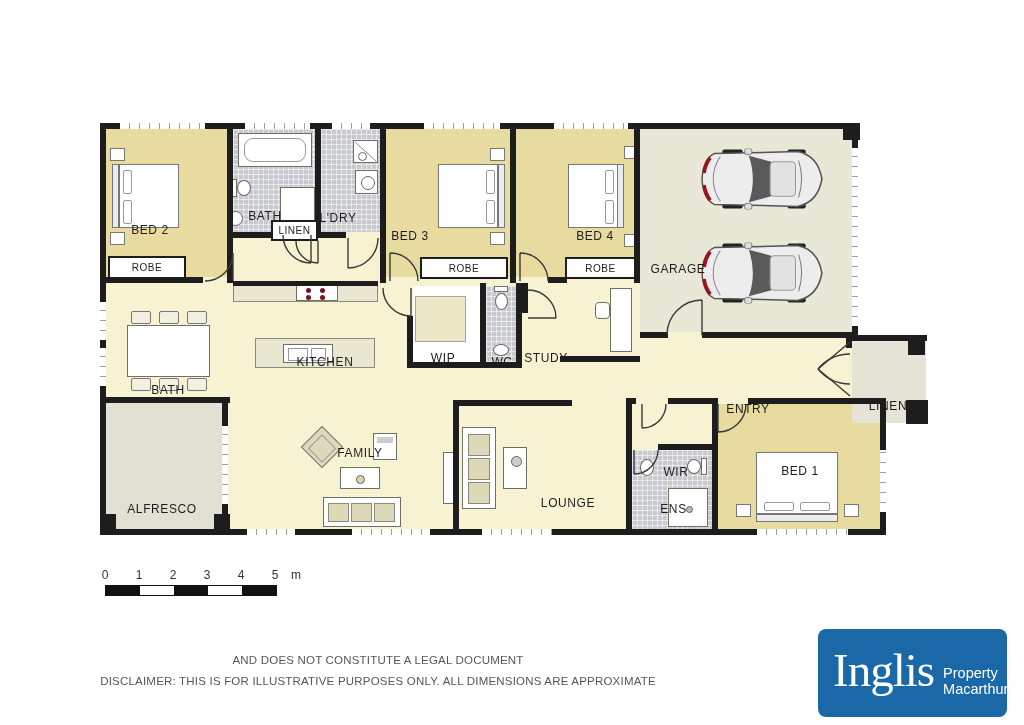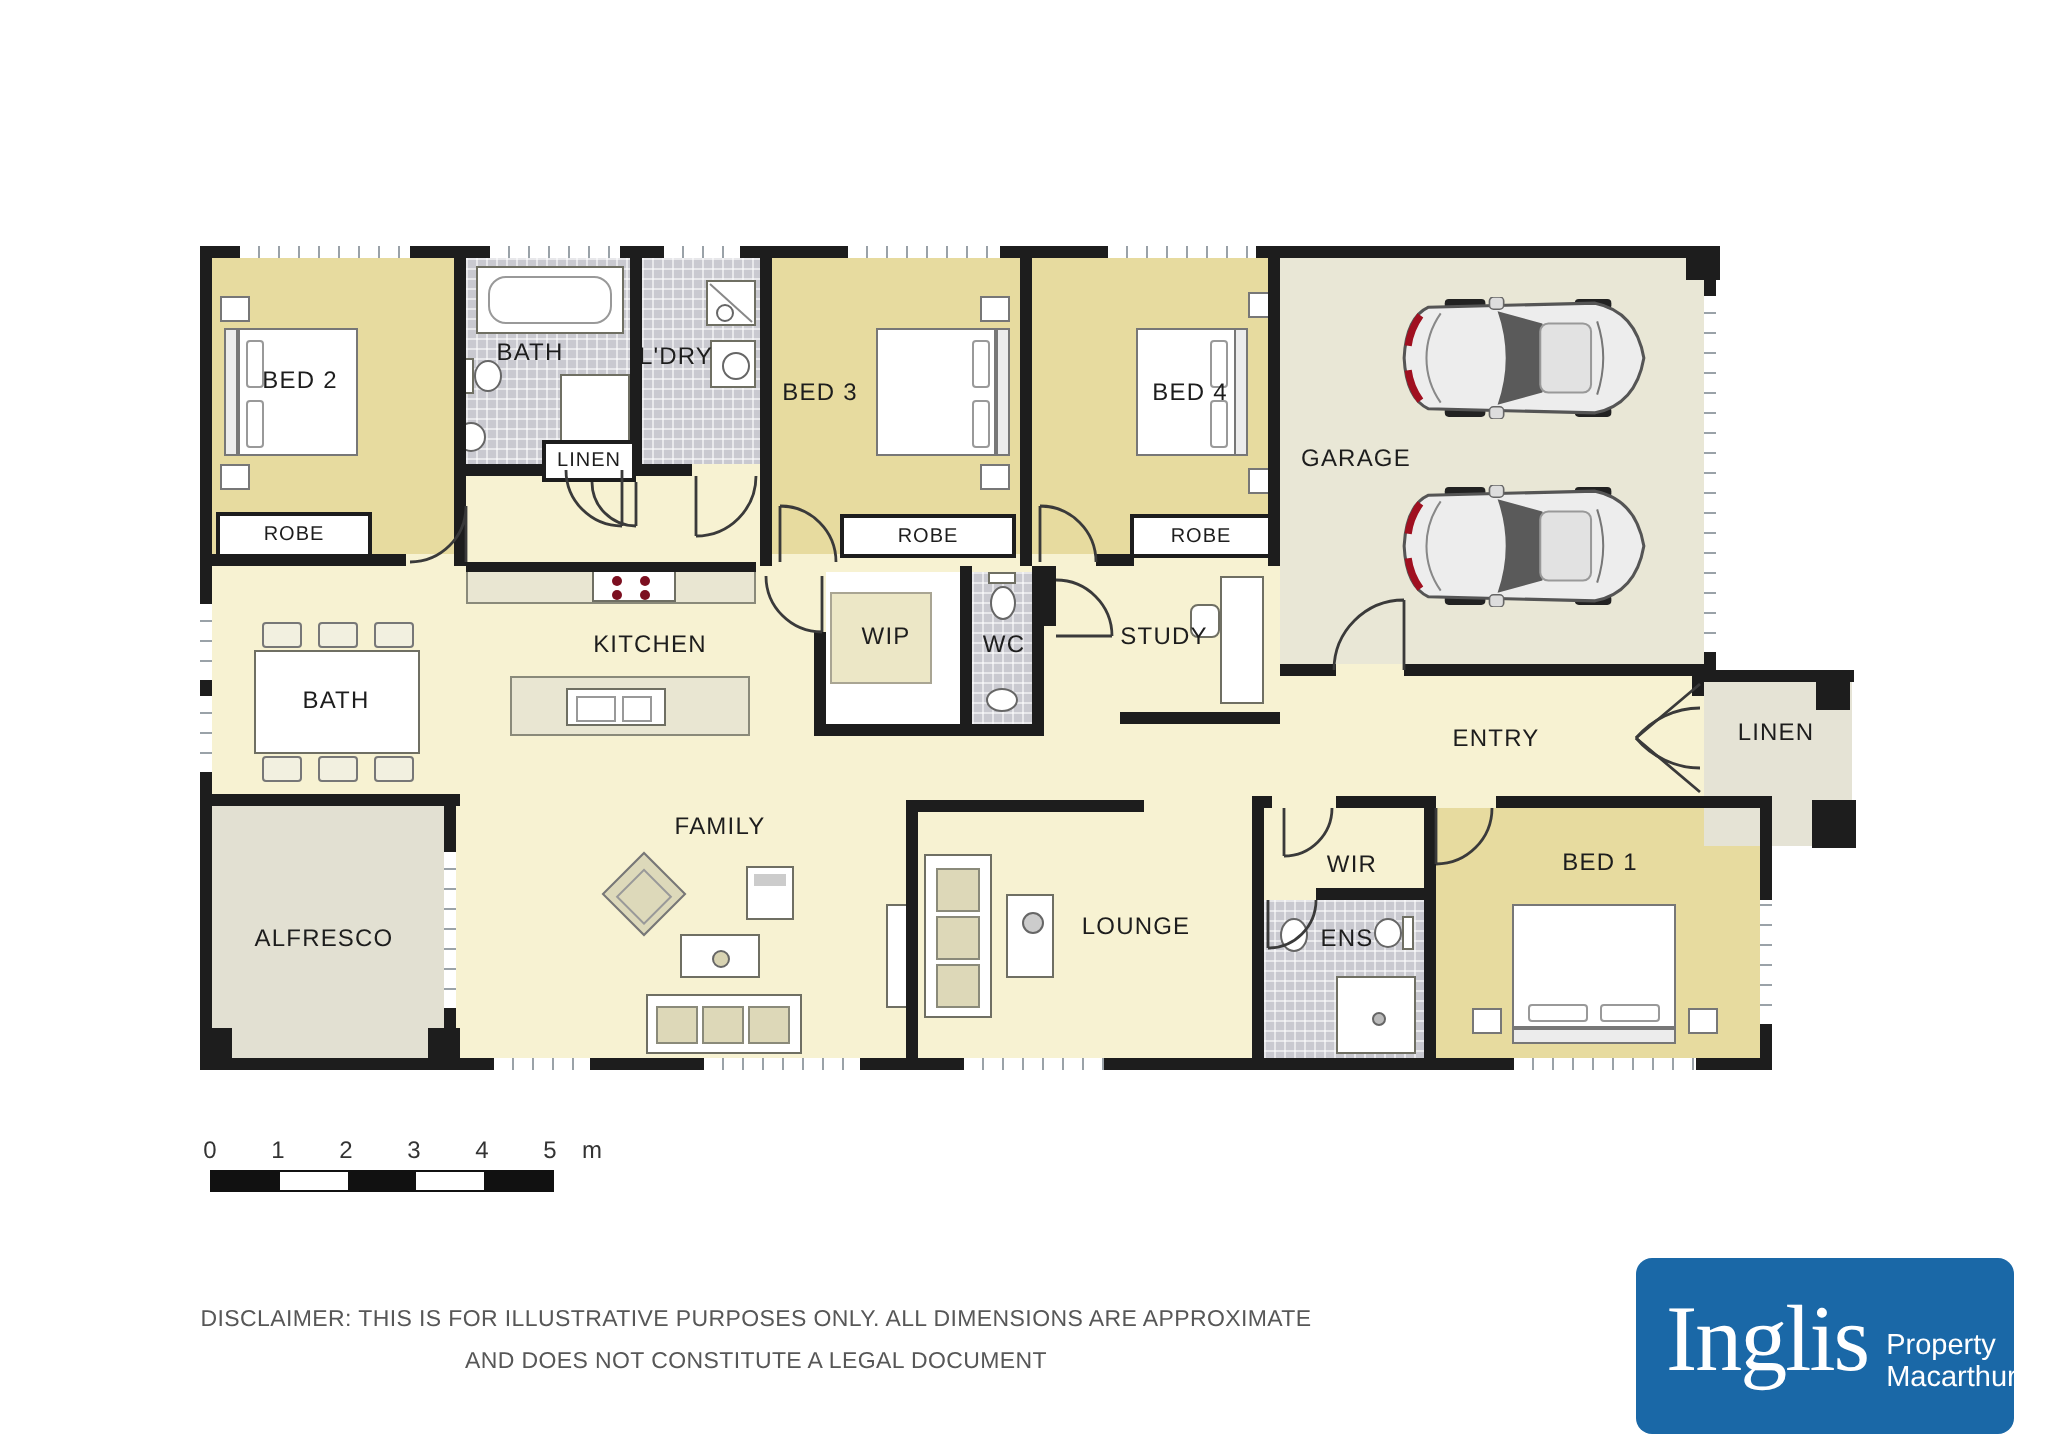--- a/index.html
+++ b/index.html
@@ -20,21 +20,21 @@
         background-size:5px 5px;}
   .olive{background:var(--olive,#e9e7d6);}
   .grey{background:var(--outdoor,#e2e0d2);}
   .grey2{background:#e5e3d5;}
   .white{background:#fff;}
   .wall{background:var(--wall,#1d1d1d);z-index:3;}
   .win{background:#fff;background-image:repeating-linear-gradient(90deg,transparent 0 9px,#9aa2a8 9px 10px);z-index:4;}
   .winv{background:#fff;background-image:repeating-linear-gradient(0deg,transparent 0 9px,#9aa2a8 9px 10px);z-index:4;}
   .thin{background:#aab;z-index:2;}
   .lbl{position:absolute;transform:translate(-50%,-50%);font-size:12px;color:#1d1d1d;
-       letter-spacing:.6px;white-space:nowrap;z-index:6;}
+       letter-spacing:.6px;white-space:nowrap;z-index:6;margin-top:40px;}
   .box{background:#fff;border:2px solid #1d1d1d;display:flex;align-items:center;justify-content:center;
        font-size:10px;letter-spacing:.5px;color:#1d1d1d;z-index:4;}
   
   .furn{background:#fff;border:1.5px solid #6f6f63;z-index:2;}
   .soft{background:#e9e6d2;border:1px solid #8a8a7a;z-index:2;}
   .cush{position:absolute;background:#ddd8b8;border:1px solid #8a8a7a;box-sizing:border-box;}
   .bed{background:#fff;border:1.5px solid #777;z-index:2;}
   .hb{background:#ececec;border:1px solid #777;z-index:2;}
   .bst{background:#fff;border:1px solid #777;z-index:2;}
   .pillow{background:#fff;border:1px solid #999;border-radius:2px;z-index:2;}
@@ -295,21 +295,21 @@
       </div>
   <div class="lbl" style="left: 52px; top: 70px;">BED 2</div>
       <div class="lbl" style="left: 167px; top: 56px;">BATH</div>
       <div class="lbl" style="left: 240px; top: 58px;">L'DRY</div>
       <div class="lbl" style="left: 312px; top: 76px;">BED 3</div>
       <div class="lbl" style="left: 497px; top: 76px;">BED 4</div>
       <div class="lbl" style="left: 580px; top: 109px;">GARAGE</div>
       <div class="lbl" style="left: 227px; top: 202px;">KITCHEN</div>
       <div class="lbl" style="left: 345px; top: 198px;">WIP</div>
       <div class="lbl" style="left: 404px; top: 202px;">WC</div>
-      <div class="lbl" style="left: 484px; top: 198px;">STUDY</div>
+      <div class="lbl" style="left: 448px; top: 198px;">STUDY</div>
       <div class="lbl" style="left: 70px; top: 230px;">BATH</div>
       <div class="lbl" style="left: 650px; top: 249px;">ENTRY</div>
       <div class="lbl" style="left: 790px; top: 246px;">LINEN</div>
       <div class="lbl" style="left: 262px; top: 293px;">FAMILY</div>
       <div class="lbl" style="left: 64px; top: 349px;">ALFRESCO</div>
       <div class="lbl" style="left: 470px; top: 343px;">LOUNGE</div>
       <div class="lbl" style="left: 578px; top: 312px;">WIR</div>
       <div class="lbl" style="left: 566px; top: 349px; padding-left: 19px;">ENS</div>
       <div class="lbl" style="left: 702px; top: 311px;">BED 1</div>
     </div>
@@ -325,22 +325,22 @@
     <div class="bar">
       <div class="sb1"></div>
         <div class="sb0"></div>
         <div class="sb1"></div>
         <div class="sb0"></div>
         <div class="sb1"></div>
     </div>
   </div>
 
   <div class="disc">
+    <div>AND DOES NOT CONSTITUTE A LEGAL DOCUMENT</div>
     <div>DISCLAIMER: THIS IS FOR ILLUSTRATIVE PURPOSES ONLY. ALL DIMENSIONS ARE APPROXIMATE</div>
-    <div>AND DOES NOT CONSTITUTE A LEGAL DOCUMENT</div>
   </div>
 
   <div class="logo">
     <span class="name">Inglis</span>
     <span class="sub">
       <div>Property</div>
       <div>Macarthur</div>
     </span>
   </div>
 </div>

